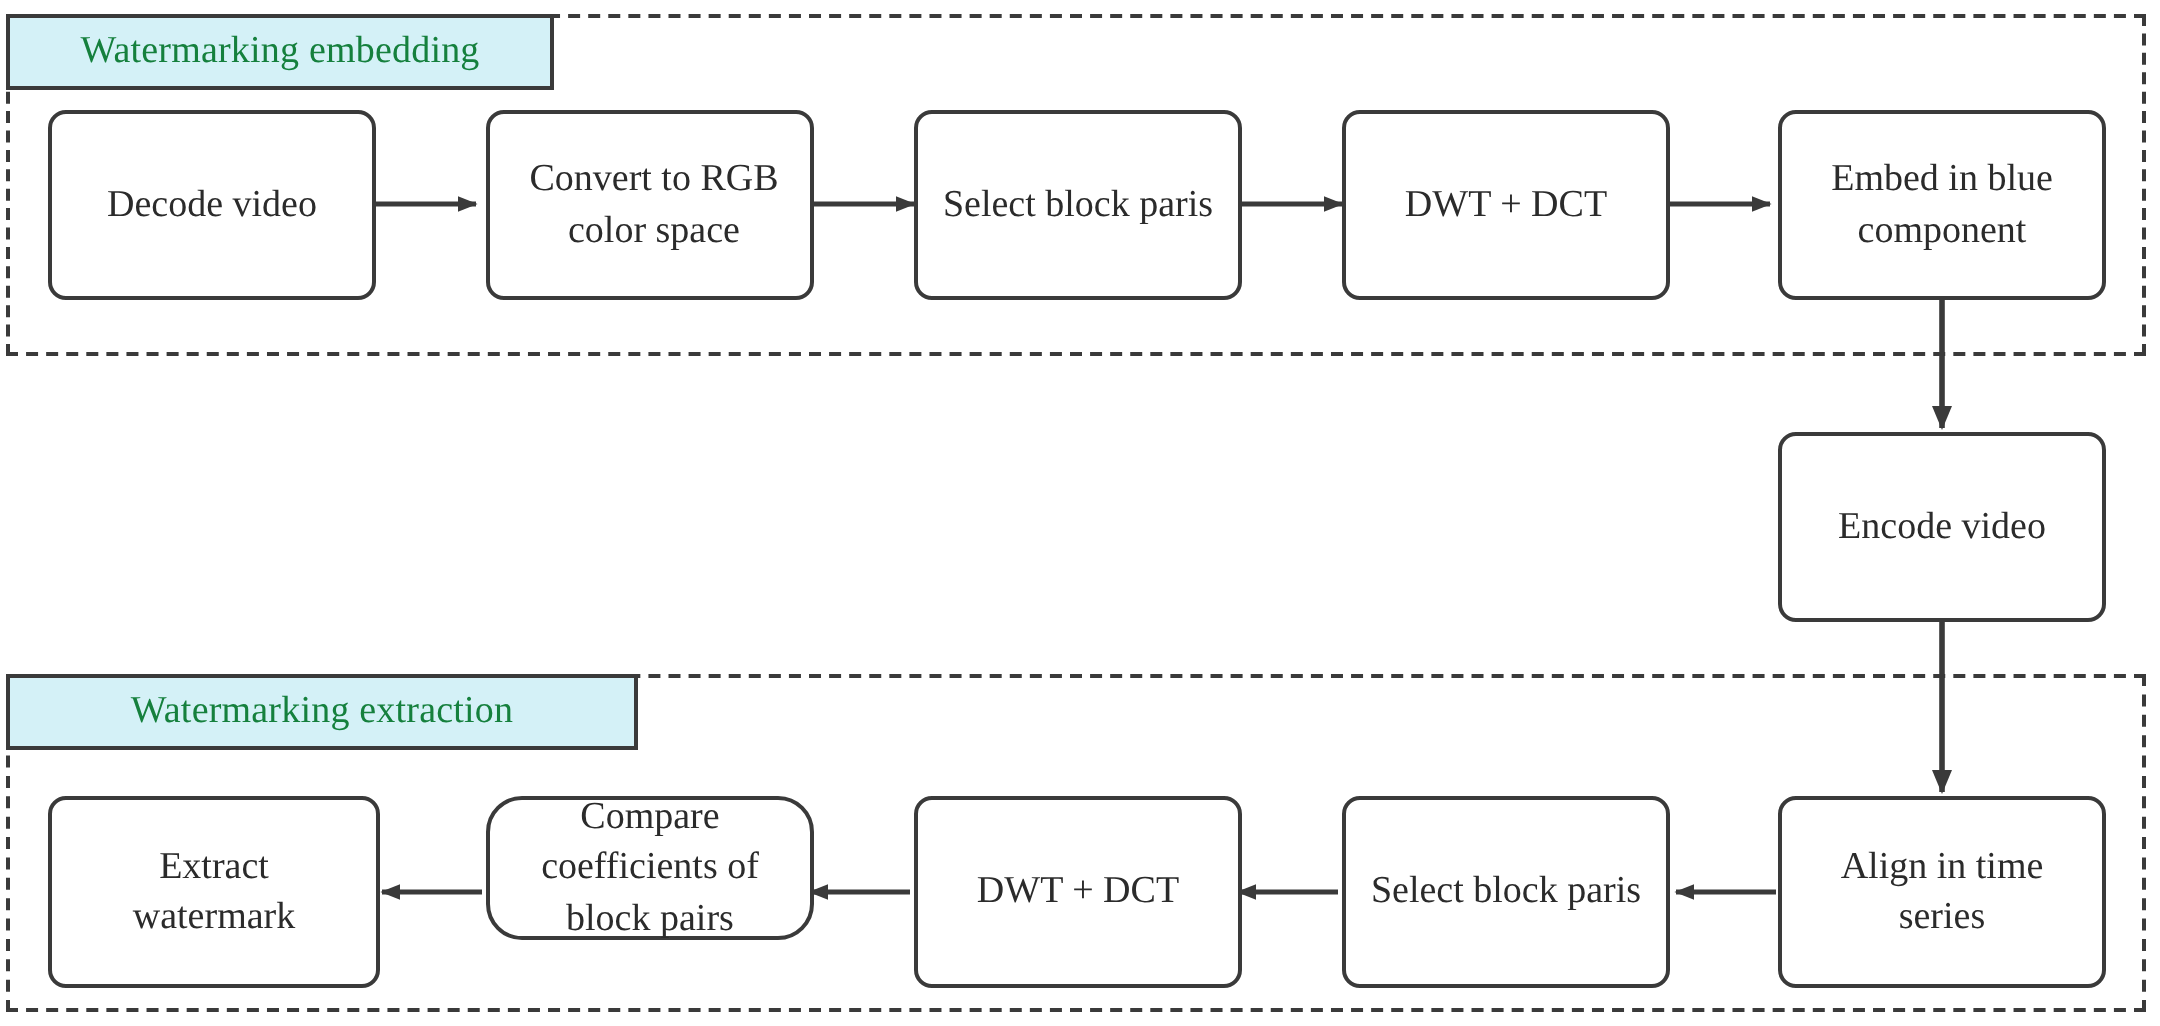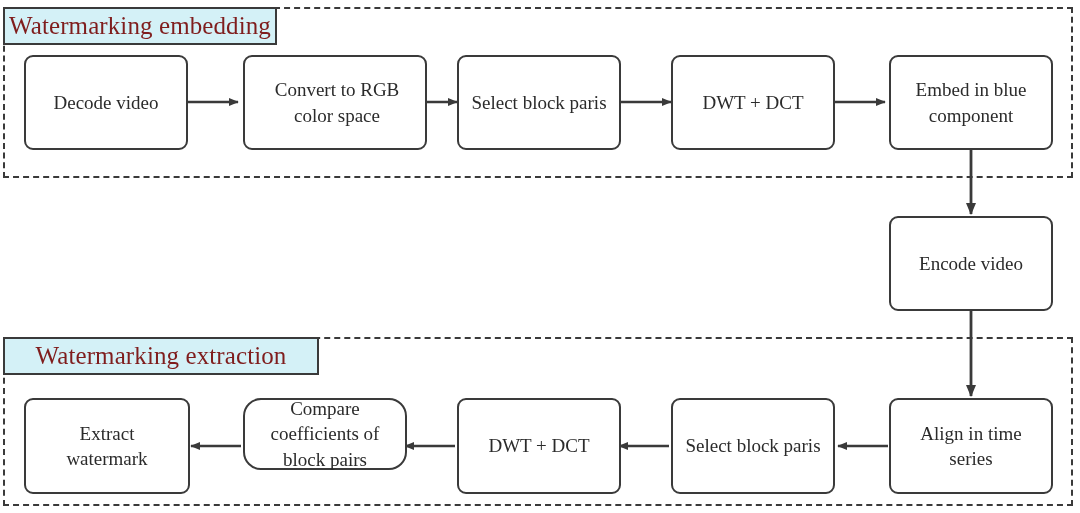--- a/index.html
+++ b/index.html
@@ -31,22 +31,22 @@
     background: transparent;
   }
   .section-tab {
     position: absolute;
     box-sizing: border-box;
     background: #d4f1f7;
     border: 2px solid #3a3a3a;
     display: flex;
     align-items: center;
     justify-content: center;
-    color: #7f1d1d;
-    font-size: 25px;
+    color: #15803d;
+    font-size: 19px;
     letter-spacing: 0.1px;
     white-space: nowrap;
   }
   .node-box {
     position: absolute;
     box-sizing: border-box;
     background: #ffffff;
     border: 2.5px solid #3a3a3a;
     border-radius: 9px;
     display: flex;
@@ -122,21 +122,21 @@
   <div class="section-tab" style="left:3px; top:7px; width:274px; height:38px;">
     <span>Watermarking embedding</span>
   </div>
   <div class="section-tab" style="left:3px; top:337px; width:316px; height:38px;">
     <span>Watermarking extraction</span>
   </div>
 
   <div class="node-box" style="left:24px; top:55px; width:164px; height:95px;">
     <span class="node-label">Decode video</span>
   </div>
-  <div class="node-box" style="left:243px; top:55px; width:184px; height:95px;padding-left:12px;">
+  <div class="node-box" style="left:243px; top:55px; width:164px; height:95px;padding-left:12px;">
     <span class="node-label">Convert to RGB
 color space</span>
   </div>
   <div class="node-box" style="left:457px; top:55px; width:164px; height:95px;">
     <span class="node-label">Select block paris</span>
   </div>
   <div class="node-box" style="left:671px; top:55px; width:164px; height:95px;">
     <span class="node-label">DWT + DCT</span>
   </div>
   <div class="node-box" style="left:889px; top:55px; width:164px; height:95px;">

